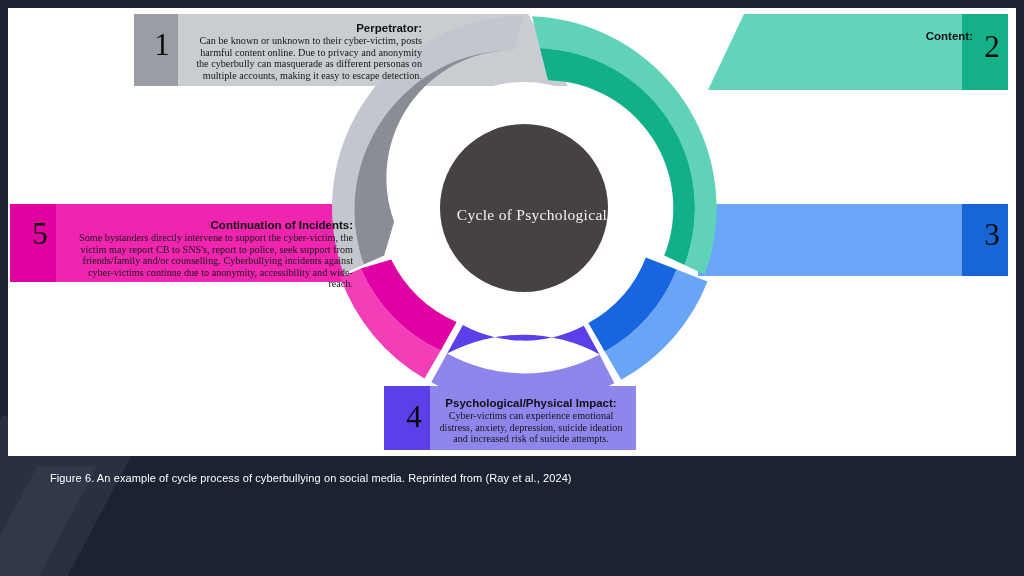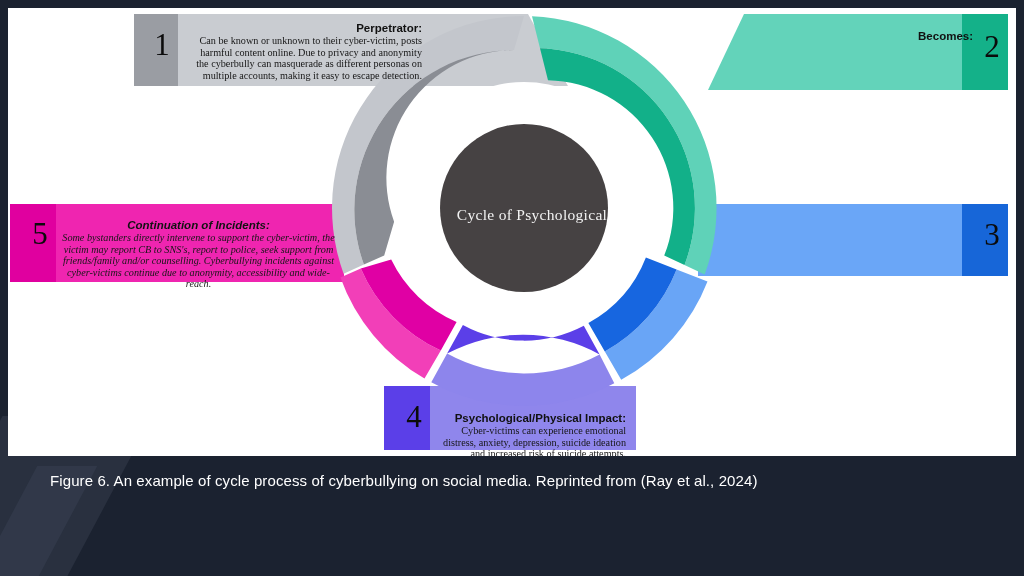--- a/index.html
+++ b/index.html
@@ -49,21 +49,21 @@
     height: 448px;
     background: #ffffff;
     overflow: hidden;
   }
   .caption {
     position: absolute;
     left: 50px;
     top: 472px;
     width: 900px;
     color: #ffffff;
-    font-size: 15px;
+    font-size: 11px;
     letter-spacing: .1px;
     font-family: "Liberation Sans", sans-serif;
     white-space: nowrap;
   }
   svg.diagram { display: block; }
 
   
   .txt {
     position: absolute;
     font-family: "Liberation Serif", serif;
@@ -100,22 +100,22 @@
     color: #f2f2f2;
     font-family: "Liberation Serif", serif;
     font-size: 15.5px;
     letter-spacing: .3px;
   }
 
   
   #t1 { left: 184px; top: 14px; width: 230px; text-align: right; }
   #t2 { left: 640px; top: 22px; width: 325px; text-align: right; }
   #t3 { left: 716px; top: 212px; width: 238px; text-align: right; }
-  #t4 { left: 428px; top: 404px; width: 190px; text-align: right; }
-  #t5 { left: 48px; top: 211px; width: 285px; text-align: center; font-style: italic; }
+  #t4 { left: 428px; top: 389px; width: 190px; text-align: center; }
+  #t5 { left: 60px; top: 211px; width: 285px; text-align: right; }
 
   #n1 { left: 132px; top: 21px; width: 44px; }
   #n2 { left: 962px; top: 23px; width: 44px; }
   #n3 { left: 962px; top: 211px; width: 44px; }
   #n4 { left: 384px; top: 393px; width: 44px; }
   #n5 { left: 10px; top: 210px; width: 44px; }
 </style>
 </head>
 <body>
 
@@ -172,21 +172,21 @@
       <circle id="centredisc" cx="516" cy="200" r="84" fill="#464243"></circle>
     </svg>
 
     <div class="txt" id="t1">
       <span class="hd">Perpetrator:</span>
       <span class="bd">Can be known or unknown to their cyber-victim, posts harmful content online. Due to privacy and anonymity the cyberbully can  masquerade as different personas on multiple accounts, making it easy to escape detection.</span>
     </div>
     <div class="num" id="n1">1</div>
 
     <div class="txt" id="t2">
-      <span class="hd">Becomes:</span>
+      <span class="hd">Content:</span>
     </div>
     <div class="num" id="n2">2</div>
 
     <div class="txt" id="t3">
     </div>
     <div class="num" id="n3">3</div>
 
     <div class="txt" id="t4">
       <span class="hd">Psychological/Physical Impact:</span>
       <span class="bd">Cyber-victims can experience emotional distress, anxiety, depression, suicide ideation and increased risk of suicide attempts.</span>

